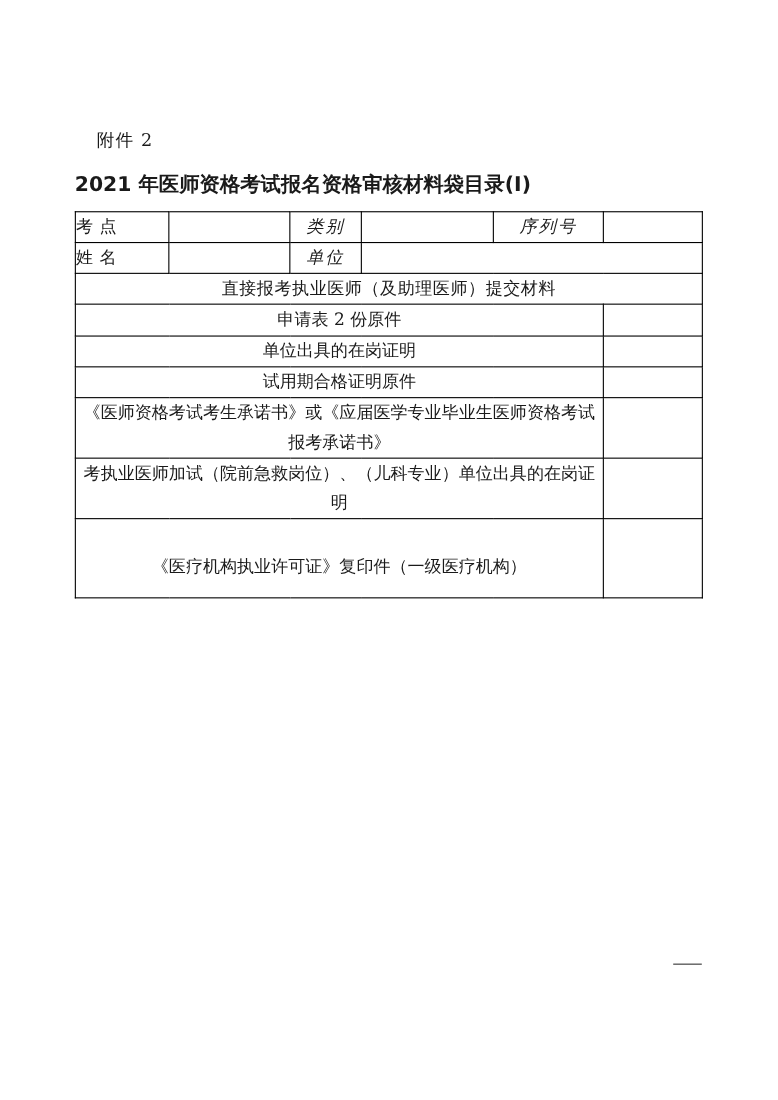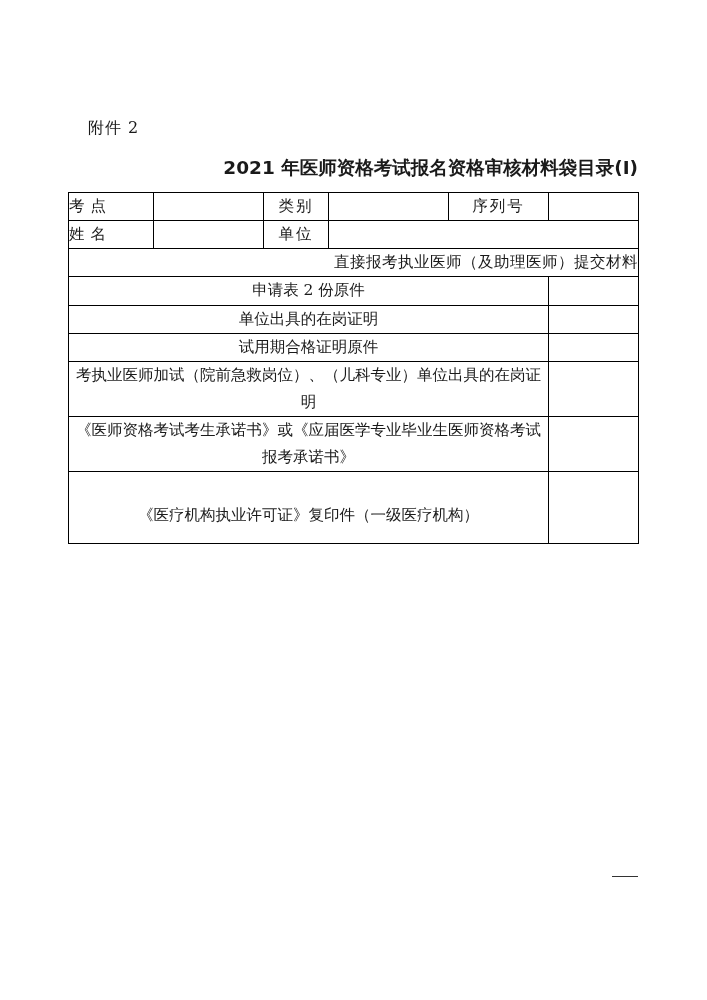--- a/index.html
+++ b/index.html
@@ -28,21 +28,21 @@
     top: 118px;
     font-size: 16px;
     letter-spacing: 1px;
     font-family: "DejaVu Serif", "Liberation Serif", serif;
   }
   .doc-title {
     position: absolute;
     left: 68px;
     top: 155px;
     width: 570px;
-    text-align: right;
+    text-align: left;
     font-size: 18.5px;
     font-weight: bold;
     font-family: "DejaVu Sans", "Liberation Sans", sans-serif;
     letter-spacing: 0px;
   }
   table.form {
     position: absolute;
     left: 68px;
     top: 192px;
     width: 570px;
@@ -61,23 +61,24 @@
   }
   .label-center {
     text-align: left;
     letter-spacing: 6px;
     padding: 9px 0;
   }
   .label-center-tight {
     text-align: center;
     letter-spacing: 2px;
     padding: 9px 0;
+    font-style: italic;
   }
   .section-head {
-    text-align: right;
+    text-align: center;
     font-size: 16px;
     padding: 14px 0 14px 0;
     letter-spacing: 0.5px;
   }
   .item-cell {
     padding: 9px 12px 9px 12px;
     font-size: 15.5px;
     line-height: 1.85;
     text-align: center;
   }
@@ -143,26 +144,26 @@
     </tr>
 
 
     <tr>
       <td class="item-cell" colspan="5">试用期合格证明原件</td>
       <td class="blank-cell"></td>
     </tr>
 
 
     <tr>
-      <td class="item-cell" colspan="5">考执业医师加试（院前急救岗位）、（儿科专业）单位出具的在岗证明</td>
+      <td class="item-cell" colspan="5">《医师资格考试考生承诺书》或《应届医学专业毕业生医师资格考试报考承诺书》</td>
       <td class="blank-cell"></td>
     </tr>
 
     <tr>
-      <td class="item-cell" colspan="5">《医师资格考试考生承诺书》或《应届医学专业毕业生医师资格考试报考承诺书》</td>
+      <td class="item-cell" colspan="5">考执业医师加试（院前急救岗位）、（儿科专业）单位出具的在岗证明</td>
       <td class="blank-cell"></td>
     </tr>
 
     <tr>
       <td class="item-cell" colspan="5" style="padding-top:30px;padding-bottom:14px;">《医疗机构执业许可证》复印件（一级医疗机构）</td>
       <td class="blank-cell"></td>
     </tr>
 
   </tbody>
     </table>

